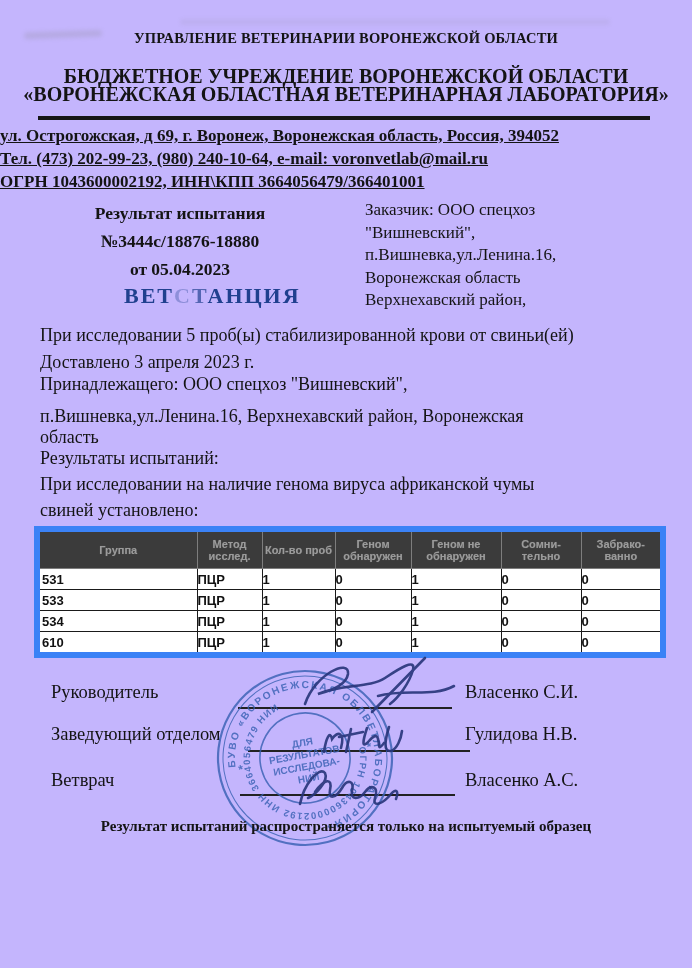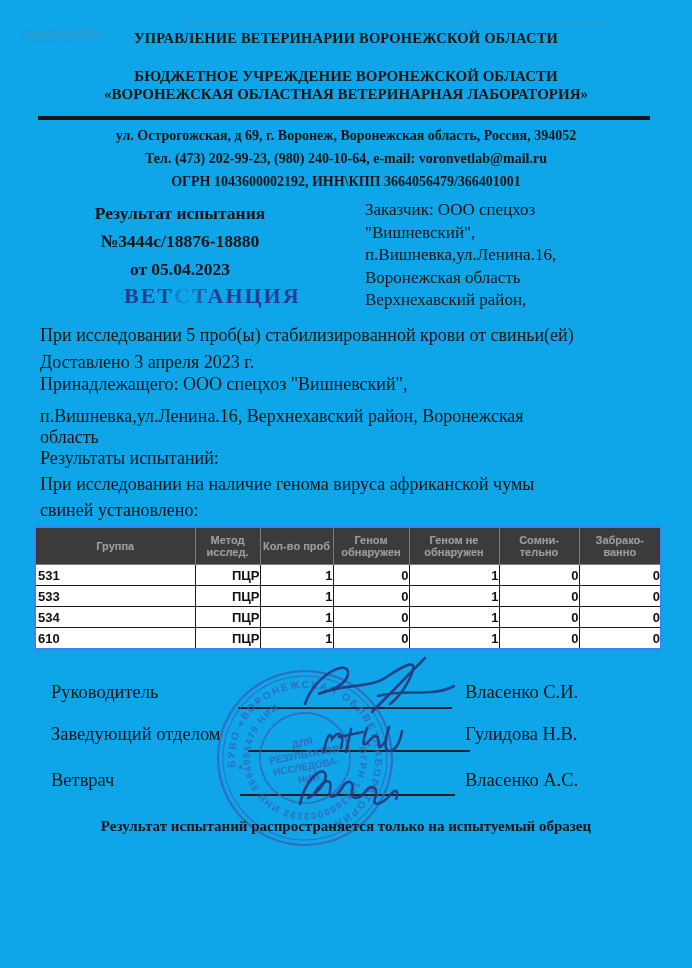--- a/index.html
+++ b/index.html
@@ -1,47 +1,47 @@
 <!DOCTYPE html>
 <html><head>
 <meta charset="utf-8">
 <style>
   html,body{margin:0;padding:0;background:#ffffff;}
   .page{
-    position:relative;width:692px;height:968px;background:#0ea5e9;overflow:hidden;
+    position:relative;width:692px;height:968px;background:#c4b5fd;overflow:hidden;
     font-family:"Liberation Serif","DejaVu Serif",serif;color:#141414;
   }
   .smudge{position:absolute;background:#808080;filter:blur(2px);border-radius:4px;}
   .s1{left:24px;top:31px;width:78px;height:7px;opacity:.20;transform:rotate(-2deg);}
   .s2{left:180px;top:19px;width:430px;height:6px;opacity:.10;}
   .dept{position:absolute;left:0;top:30px;width:100%;text-align:center;font-size:14.5px;font-weight:bold;letter-spacing:.2px;}
-  .org{position:absolute;left:0;top:67px;width:100%;text-align:center;font-size:15px;font-weight:bold;line-height:18px;}
+  .org{position:absolute;left:0;top:67px;width:100%;text-align:center;font-size:20px;font-weight:bold;line-height:18px;}
   .rule{position:absolute;left:38px;top:116px;width:612px;height:4px;background:#161616;}
-  .addr{position:absolute;left:0;top:124px;width:100%;text-align:center;font-size:14px;font-weight:600;line-height:23px;}
+  .addr{position:absolute;left:0;top:124px;width:100%;text-align:left;font-size:17px;font-weight:600;line-height:23px;text-decoration:underline;}
   .result-block{position:absolute;left:80px;top:199px;width:200px;text-align:center;font-size:17.5px;font-weight:bold;line-height:28px;}
   .vetstamp{position:absolute;left:124px;top:283px;font-size:22px;font-weight:bold;letter-spacing:2px;color:#20408f;}
   .vetstamp .f35{opacity:.32;}
   .vetstamp .f70{opacity:.68;}
   .customer{position:absolute;left:365px;top:199px;width:300px;font-size:17px;line-height:22.6px;}
   .bline{position:absolute;left:40px;width:630px;font-size:18px;white-space:nowrap;}
   .t1{top:325px;}.t2{top:352px;}.t3{top:374px;}.t4{top:406px;}.t5{top:427px;}
   .t6{top:448px;}.t7{top:474px;}.t8{top:500px;}
   table.results{
     position:absolute;left:34px;top:526px;width:626px;border-collapse:collapse;
     font-family:"Liberation Sans","DejaVu Sans",sans-serif;table-layout:fixed;
-    border:2px solid #3b82f6;
+    border:6px solid #3b82f6;
   }
   table.results thead th{
     background:#3b3b3b;color:#9b9b9b;font-size:11px;font-weight:bold;line-height:12px;
     height:36px;border:1px solid #7d7d7d;white-space:pre-line;padding:0 1px;
     text-shadow:0 0 1px #646464;vertical-align:middle;
   }
   table.results tbody td{
     background:#fff;font-size:13px;font-weight:bold;height:20px;padding:0;
-    border:1px solid #1a1a1a;text-align:right;vertical-align:middle;color:#111;
+    border:1px solid #1a1a1a;text-align:left;vertical-align:middle;color:#111;
   }
   table.results tbody td.group{text-align:left;padding-left:2px;margin-top:28px;}
   .sig-label{position:absolute;left:51px;font-size:18.5px;}
   .sig-name{position:absolute;left:465px;font-size:18.5px;}
   .r1{top:682px;}.r2{top:724px;}.r3{top:770px;}
   .sig-line{position:absolute;height:2px;background:#222;}
   .l1{left:238px;top:707px;width:214px;}
   .l2{left:248px;top:750px;width:222px;}
   .l3{left:240px;top:794px;width:215px;}
   .stamp-svg{position:absolute;left:205px;top:658px;width:200px;height:200px;}

